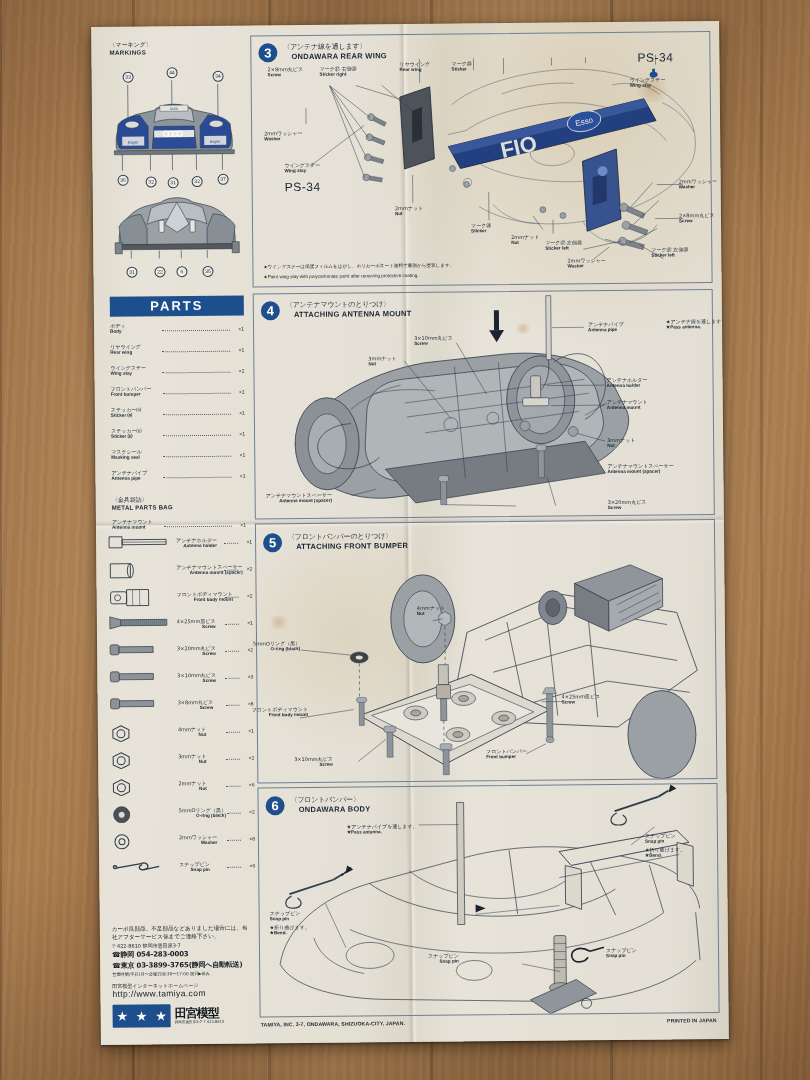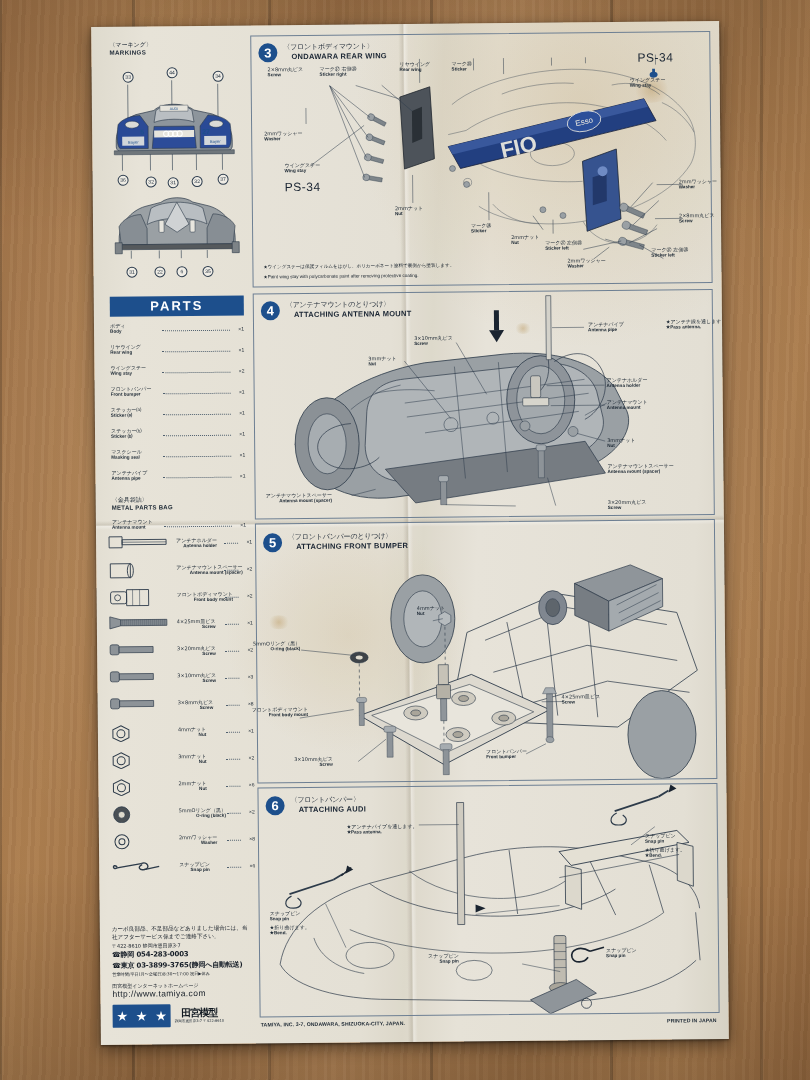--- a/index.html
+++ b/index.html
@@ -105,22 +105,22 @@
   #contact .addr{font-size:5px;margin-top:2px;}
   #contact .tel{font-size:7px;font-weight:bold;margin-top:1px;letter-spacing:-.2px;}
   #contact .hours{font-size:4.2px;margin-top:1px;}
   #contact .webjp{font-size:5px;margin-top:6px;}
   #contact .web{font-size:8.5px;letter-spacing:.4px;margin-top:0px;}
   .logo{margin-top:6px;display:flex;align-items:center;}
   .logo .stars{background:#1d4f8c;width:58px;height:23px;display:flex;align-items:center;
                justify-content:space-around;border-radius:1px;}
   .logo .st{color:#fff;font-size:13px;line-height:1;}
   .logo .name{margin-left:4px;}
-  .logo .name .kanji{font-size:10px;font-weight:bold;color:#101820;letter-spacing:-1px;
-                     font-family:Liberation Serif, serif;line-height:1;text-align:center;}
+  .logo .name .kanji{font-size:12px;font-weight:bold;color:#101820;letter-spacing:-1px;
+                     font-family:Liberation Serif, serif;line-height:1;}
   .logo .name .sub{font-size:3.6px;color:#1b2733;margin-top:1px;}
 
   
   #footer{position:absolute;left:160px;right:12px;top:996px;display:flex;justify-content:space-between;
           font-size:5.2px;font-weight:bold;color:#1b2733;letter-spacing:.1px;}
 
   
   .ink{stroke:#2d3b4a;fill:none;stroke-width:.7;}
   .ink2{stroke:#2d3b4a;fill:none;stroke-width:.5;}
   .note{position:absolute;font-size:4.6px;color:#16202b;line-height:1.4;white-space:nowrap;}
@@ -454,21 +454,21 @@
         <div class="name">
           <div class="kanji">田宮模型</div>
           <div class="sub jp">静岡市恩田原3-7 〒422-8610</div>
         </div>
       </div>
     </div>
 
     <div class="panel" style="left:159px;top:10px;width:458px;height:250px;">
       <div class="stepnum" style="left:7px;top:7px;">3</div>
       <div class="steptitle" style="left:32px;top:6px;">
-        <span class="t-jp jp">〈フロントボディマウント〉</span>
+        <span class="t-jp jp">〈アンテナ線を通します〉</span>
         <span class="t-en">ONDAWARA REAR WING</span>
       </div>
 
       <svg style="position:absolute;left:0;top:0;" width="458" height="250" viewBox="0 0 458 250">
 
         <g class="ink2" opacity=".75">
           <path d="M200 70 C230 45 300 30 350 38 C390 44 420 60 436 84 C444 96 446 118 438 132 C420 160 380 180 330 188 C290 194 250 188 226 172"></path>
           <path d="M214 96 C240 78 290 66 330 70 C366 74 398 88 414 108"></path>
           <path d="M250 60 C270 52 300 48 322 50"></path>
           <path d="M330 188 C336 200 348 208 362 210 C380 212 396 204 404 192"></path>
@@ -888,21 +888,21 @@
       <div class="cap" style="left:228px;top:226px;">
         <span class="a jp">フロントバンパー</span>
           <span class="b">Front bumper</span>
       </div>
     </div>
 
     <div class="panel" style="left:159px;top:762px;width:458px;height:228px;">
       <div class="stepnum" style="left:7px;top:8px;">6</div>
       <div class="steptitle" style="left:32px;top:7px;">
         <span class="t-jp jp">〈フロントバンパー〉</span>
-        <span class="t-en">ATTACHING AUDI</span>
+        <span class="t-en">ONDAWARA BODY</span>
       </div>
 
       <svg style="position:absolute;left:0;top:0;" width="458" height="228" viewBox="0 0 458 228">
 
         <g class="ink">
           <path d="M20 176 C26 140 60 110 110 96 L210 70 C250 60 300 58 340 66 L392 78 C420 86 438 104 440 124"></path>
           <path d="M20 176 C30 196 70 210 120 212 L300 216 C360 216 410 200 436 176"></path>
           <path d="M110 96 C140 118 190 130 240 130 C290 130 330 120 356 104"></path>
           <path d="M150 84 C170 100 200 110 232 112 C264 114 292 106 308 94" stroke-width=".6"></path>
           <path d="M90 142 C130 160 200 170 270 166 C330 162 380 146 404 128" stroke-width=".6"></path>

